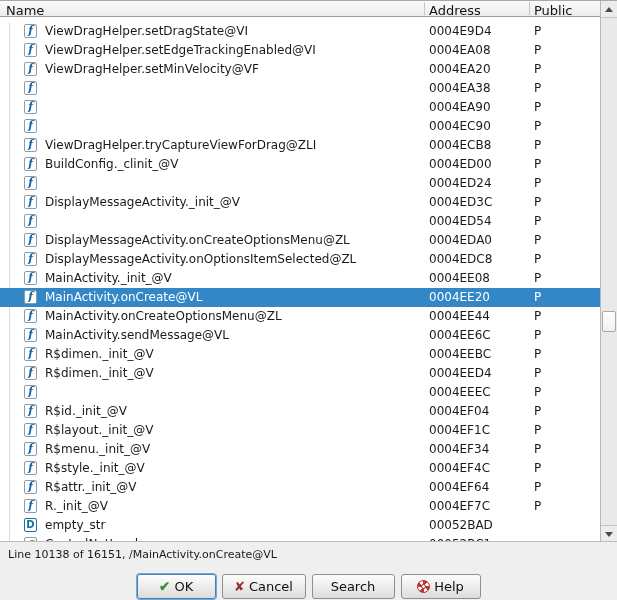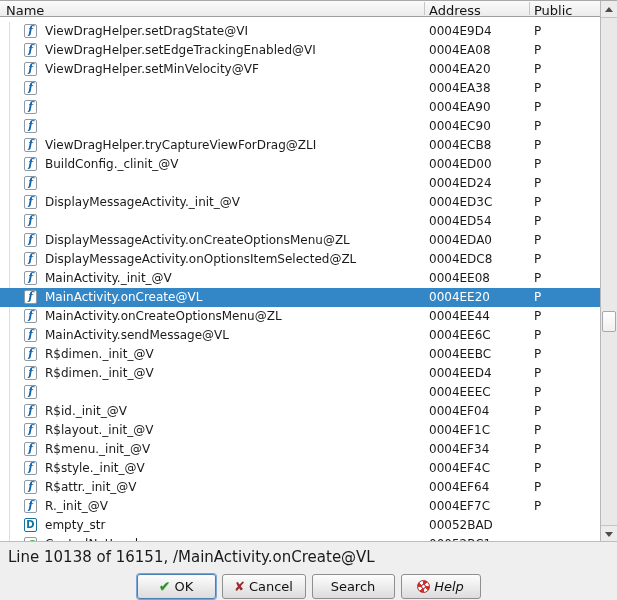--- a/index.html
+++ b/index.html
@@ -78,39 +78,39 @@
   .sb-thumb{
     position:absolute;left:1px;right:1px;top:310px;height:21px;
     background:linear-gradient(#ffffff,#f0f0f0);border:1px solid #a8a8a8;border-radius:2px;
     box-sizing:border-box;
   }
 
   
   .statusbar{
     position:absolute;left:0;top:541px;width:617px;height:30px;
     background:#efefef;border-top:1px solid #bdbdbd;box-sizing:border-box;
-    font-size:15px;color:#1a1a1a;
+    font-size:11px;color:#1a1a1a;
   }
   .statusbar span{position:absolute;left:8px;top:6px;white-space:nowrap;}
   .buttonbar{
     position:absolute;left:0;top:572px;width:617px;height:28px;
     display:flex;justify-content:center;align-items:center;gap:6px;
   }
   .btn{
     height:25px;box-sizing:border-box;
     display:inline-flex;align-items:center;justify-content:center;gap:4px;
     background:linear-gradient(#fdfdfd,#dcdcdc);
     border:1px solid #8f8f8f;border-radius:3px;
     font-family:"DejaVu Sans","Liberation Sans",sans-serif;
     font-size:13px;color:#111;padding:0 10px;cursor:default;
   }
   .btn.ok{min-width:79px;border-color:#4a7fb5;box-shadow:0 0 0 1px #7aa6d6;}
   .btn.cancel{min-width:84px;}
   .btn.search{min-width:83px;}
-  .btn.help{min-width:80px;font-style:italic;}
+  .btn.help{min-width:80px;}
   .check-glyph{color:#2e8b2e;font-size:14px;line-height:14px;text-shadow:0 1px 0 #9bcf9b;}
   .x-glyph{color:#9e2b2b;font-size:13px;font-weight:bold;line-height:13px;}
   .help-ring{
     width:13px;height:13px;border-radius:50%;position:relative;flex:0 0 auto;
     background:conic-gradient(#cf2f2f 0 40deg,#ffffff 40deg 90deg,#cf2f2f 90deg 130deg,#ffffff 130deg 180deg,#cf2f2f 180deg 220deg,#ffffff 220deg 270deg,#cf2f2f 270deg 310deg,#ffffff 310deg 360deg);
     border:1px solid #b02727;box-sizing:border-box;
   }
   .help-ring::after{
     content:'';position:absolute;left:3px;top:3px;right:3px;bottom:3px;
     background:#f2f2f2;border:1px solid #b02727;border-radius:50%;box-sizing:border-box;

